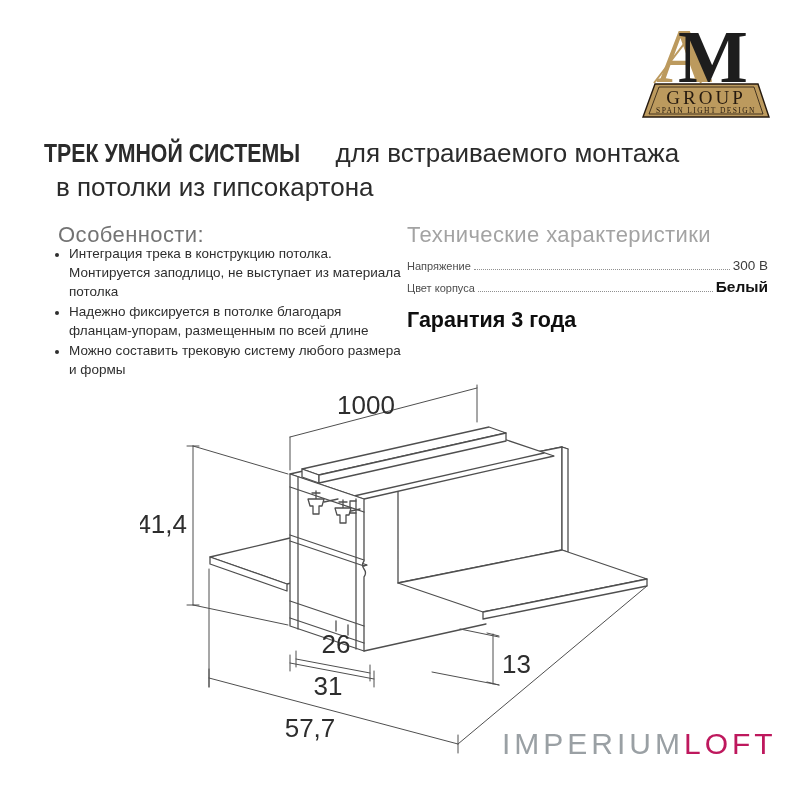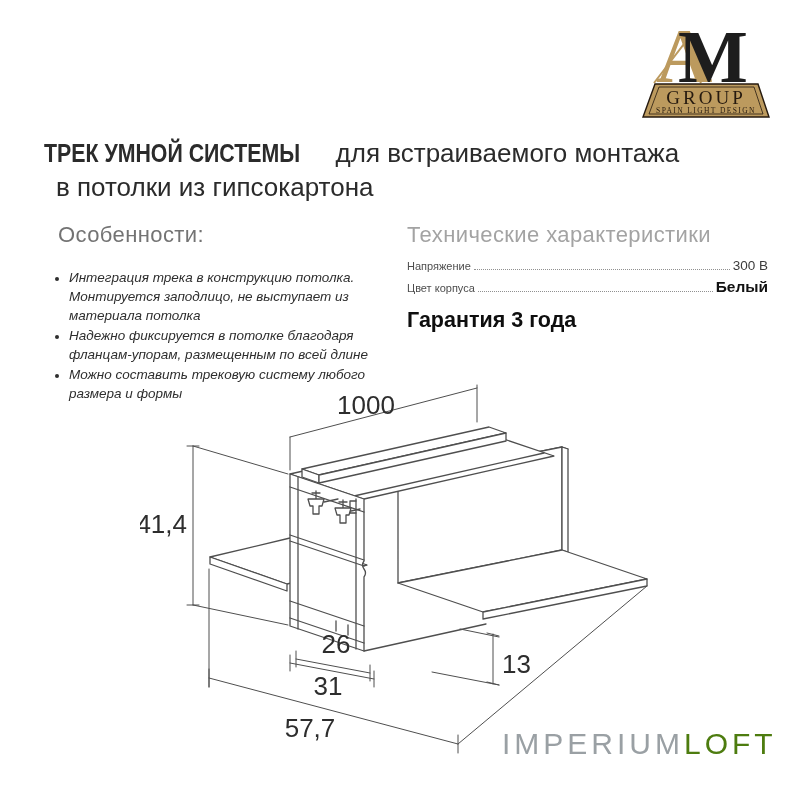--- a/index.html
+++ b/index.html
@@ -11,21 +11,21 @@
   .title{left:3px;top:6px;font-size:45px;line-height:57px;color:#1b1b1b;letter-spacing:-0.5px;font-weight:400;}
   .title div{white-space:nowrap;}
 
   
   .subtitle{left:44px;top:136px;font-size:26px;line-height:34px;color:#2b2b2b;width:740px;}
   .subtitle .emph{font-weight:700;display:inline-block;transform:scaleX(0.82);transform-origin:left bottom;letter-spacing:0px;margin-right:-28px;}
   .subtitle .l2{padding-left:12px;}
 
   
   .feat-head{left:52px;top:222px;font-size:22px;color:#737373;letter-spacing:0.4px;margin-left:6px;}
-  .features{left:52px;top:268px;width:352px;font-style:italic;}
+  .features{left:52px;top:244px;width:352px;}
   .features ul{margin:0;padding:0 0 0 17px;}
   .features li{font-size:13.5px;line-height:19px;color:#2e2e2e;margin-bottom:1px;}
   .features li::marker{font-size:12px;}
 
   
   .spec-head{left:407px;top:222px;font-size:22px;color:#a3a3a3;letter-spacing:0.4px;}
   .specs{left:407px;top:258px;width:361px;}
   .spec-row{display:flex;align-items:baseline;height:20px;}
   .spec-label{font-size:11px;color:#4d4d4d;white-space:nowrap;}
   .spec-leader{flex:1;border-bottom:1.6px dotted #909090;margin:0 3px 4px 3px;}
@@ -37,21 +37,21 @@
   .drawing{left:140px;top:373px;}
   .drawing text{font-family:"Liberation Sans",sans-serif;font-size:26px;fill:#2d2d2d;}
 
   
   .logo{left:638px;top:10px;}
   .logo text{font-family:"Liberation Serif",serif;}
 
   
   .watermark{left:482px;top:727px;font-size:30px;letter-spacing:4px;white-space:nowrap;}
   .wm-1{color:#9aa0a4;margin-left:20px;}
-  .wm-2{color:#4d7c0f;}
+  .wm-2{color:#be185d;}
 </style>
 </head>
 <body>
 
 <div class="abs title">
 </div>
 
 <svg class="abs logo" width="138" height="112" viewBox="0 0 138 112">
 
   <text x="18" y="72" font-size="78" font-weight="700" fill="#bc9a5e">A</text>

